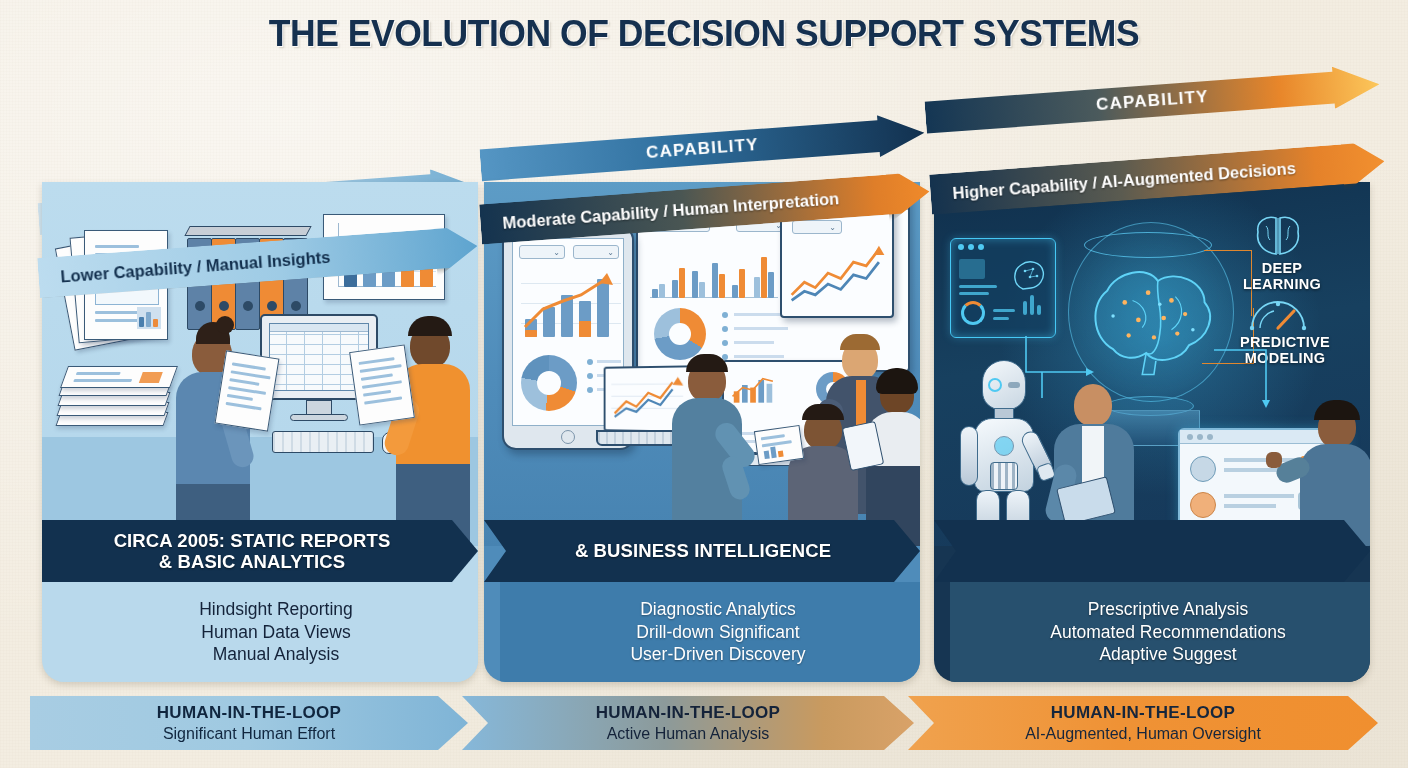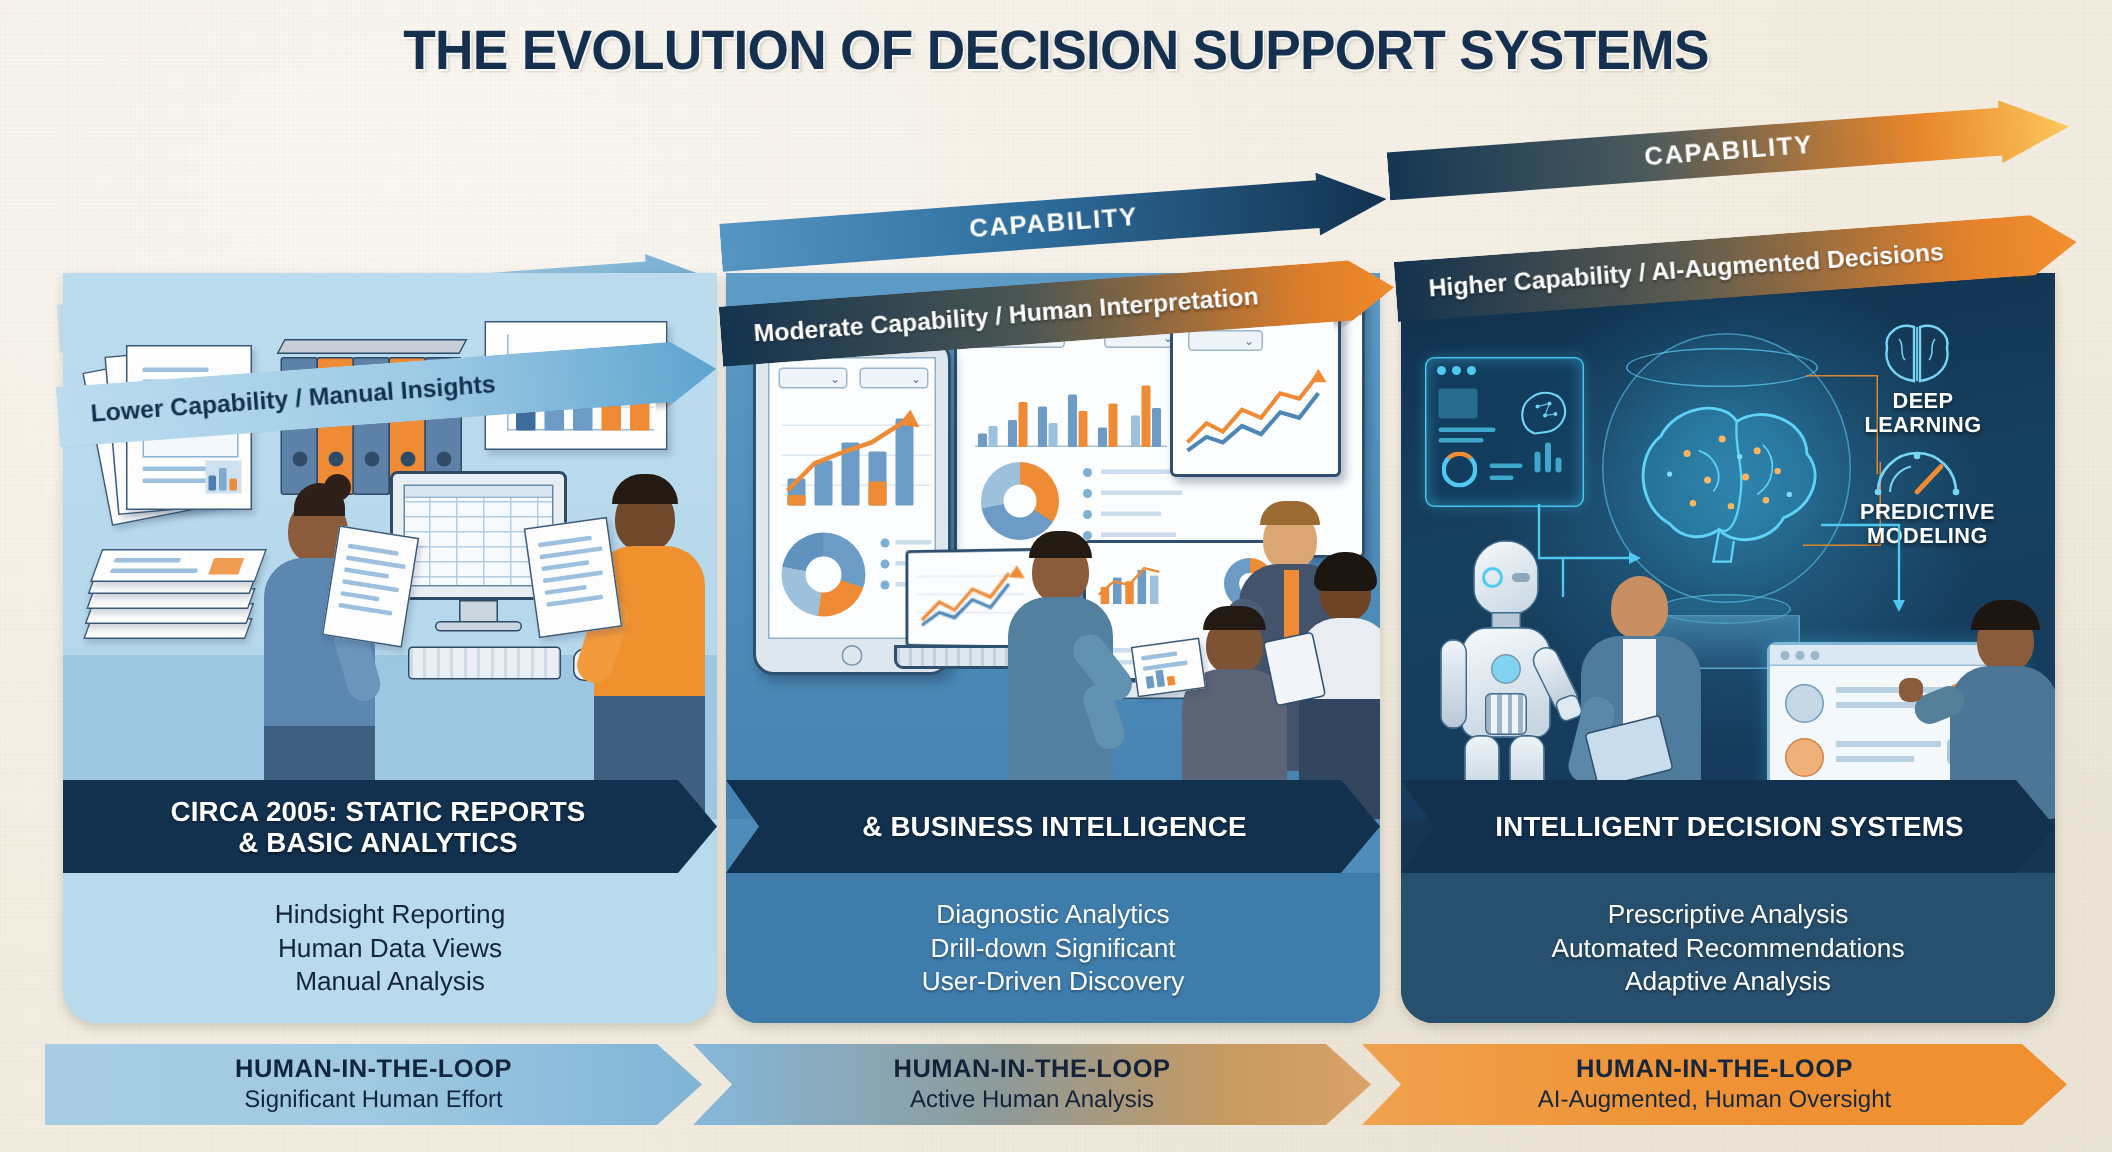--- a/index.html
+++ b/index.html
@@ -95,21 +95,21 @@
     text-shadow: 0 1px 2px rgba(0,0,0,.55);
     padding-right:16px;
   }
   #panel1 .panel-title { clip-path: polygon(0 0, calc(100% - 26px) 0, 100% 50%, calc(100% - 26px) 100%, 0 100%); }
   #panel2 .panel-title, #panel3 .panel-title {
     clip-path: polygon(0 0, calc(100% - 26px) 0, 100% 50%, calc(100% - 26px) 100%, 0 100%, 22px 50%);
     padding-left:18px;
   }
 
   .panel-bullets {
-    position:absolute; left:0; bottom:0; width:100%; height:100px;
+    position:absolute; left:16px; bottom:0; width:100%; height:100px;
     display:flex; flex-direction:column; align-items:center; justify-content:center;
     font-size:17.5px; line-height:1.28; text-align:center;
   }
   #panel1 .panel-bullets { background:#b9d9ec; color:#14233a; }
   #panel2 .panel-bullets { background:#3e7cab; color:#ffffff; text-shadow:0 1px 2px rgba(0,0,0,.35); }
   #panel3 .panel-bullets { background:#27506e; color:#ffffff; text-shadow:0 1px 2px rgba(0,0,0,.45); }
 
   
   .p1bg { position:absolute; inset:0; background:linear-gradient(180deg,#bcdcee 0%, #b6d8ec 70%, #9dc7e1 70%, #9dc7e1 100%); }
   .doc {
@@ -648,26 +648,25 @@
     <div class="person" style="left:366px;top:218px;width:72px;height:146px;">
       <div class="ph" style="left:18px;top:6px;width:38px;height:42px;background:#8a5c3c;"></div>
       <div style="position:absolute;left:14px;top:0px;width:46px;height:20px;border-radius:20px 20px 0 0;background:#1c1510;"></div>
       <div class="pb" style="left:0px;top:44px;width:72px;height:102px;background:#4c7596;"></div>
       <div style="position:absolute;left:-24px;top:60px;width:34px;height:20px;border-radius:10px;background:#568099;transform:rotate(-22deg);"></div>
       <div style="position:absolute;left:-34px;top:52px;width:16px;height:16px;border-radius:6px;background:#8a5c3c;"></div>
     </div>
   </div>
 
   <div class="panel-title">
-    <span>INTELLIGENT DECISION SYSTEMS</span>
   </div>
   <div class="panel-bullets">
     <span>Prescriptive Analysis</span>
     <span>Automated Recommendations</span>
-    <span>Adaptive Analysis</span>
+    <span>Adaptive Suggest</span>
   </div>
 </div>
 
 <div class="sub-arrow" id="sub1">
   <span>Lower Capability / Manual Insights</span>
 </div>
 <div class="sub-arrow" id="sub2">
   <span>Moderate Capability / Human Interpretation</span>
 </div>
 <div class="sub-arrow" id="sub3">

